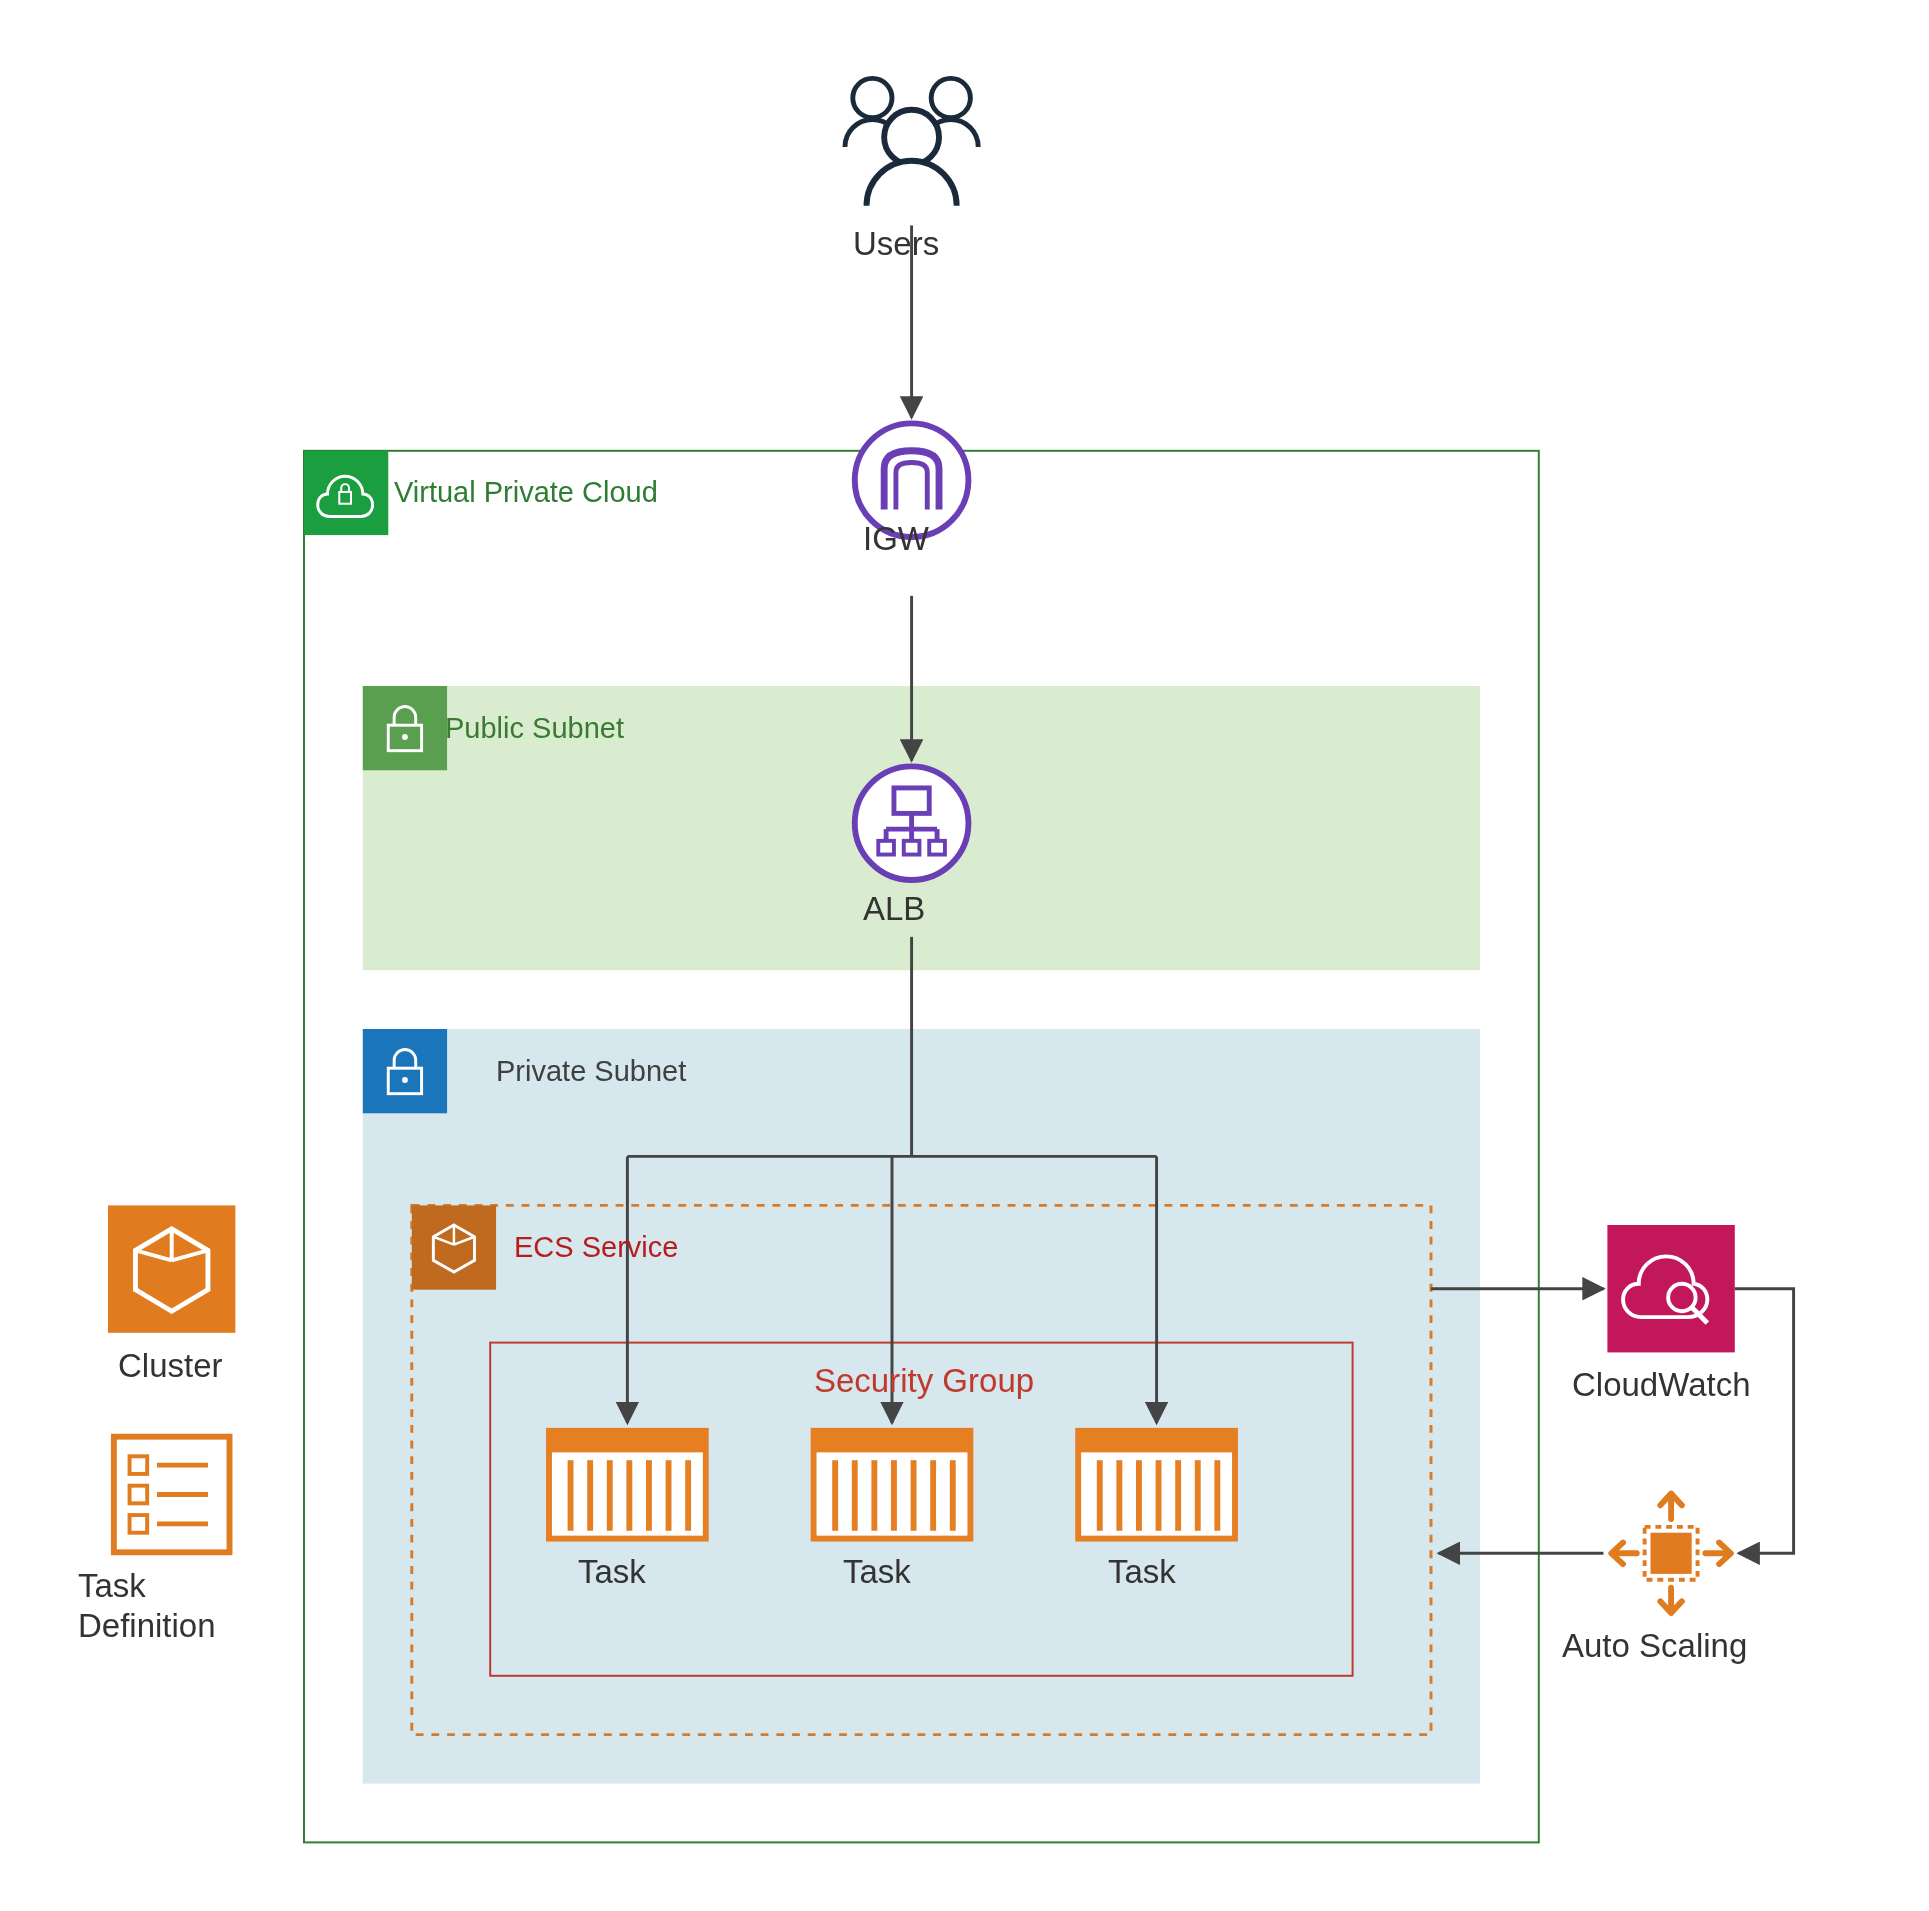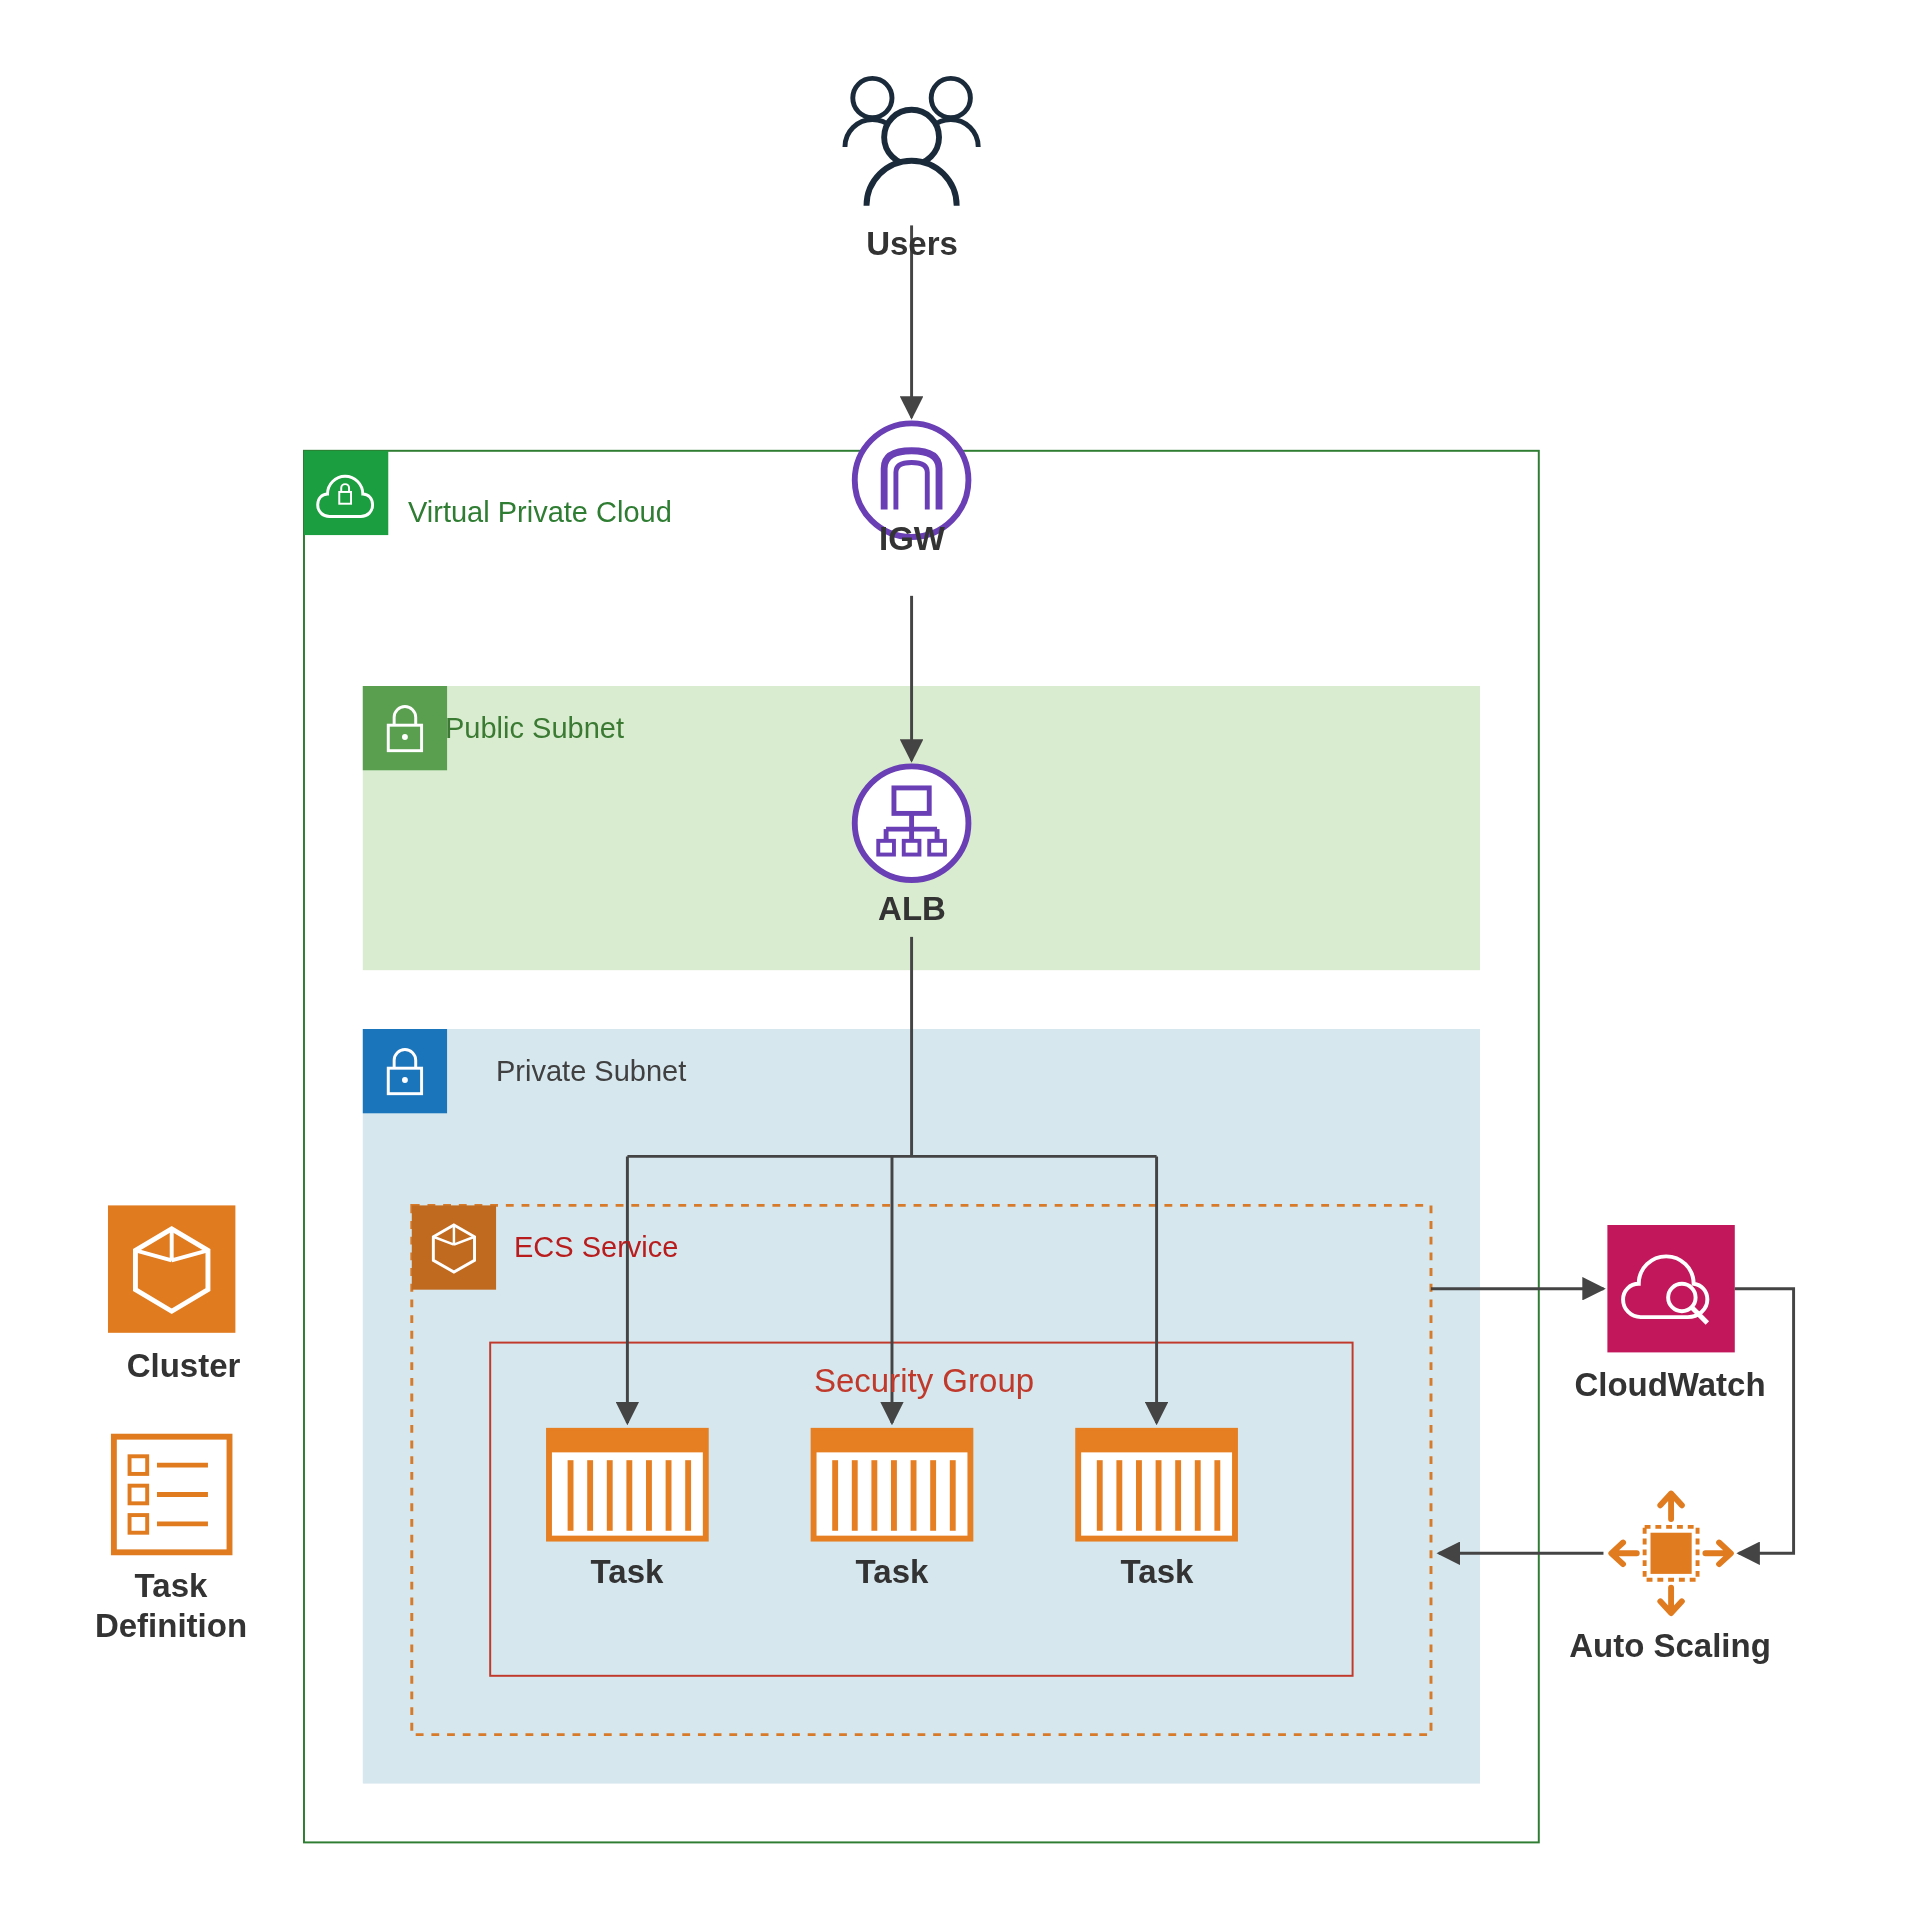--- a/index.html
+++ b/index.html
@@ -10,22 +10,21 @@
   }
   .canvas {
     position: relative;
     width: 1930px;
     height: 1911px;
   }
   .label {
     position: absolute;
     font-size: 33px;
     color: #333;
-    text-align: center;
-    font-weight: bold;
+    text-align: left;
   }
   .box-label {
     position: absolute;
     font-size: 29px;
   }
   svg.full {
     position: absolute;
     left: 0;
     top: 0;
     width: 1930px;
@@ -189,21 +188,21 @@
   <path d="M1460 1315 L1636 1315" fill="none" stroke="#444" stroke-width="3" marker-end="url(#arrow)"></path>
 
   <path d="M1770 1315 L1830 1315 L1830 1585 L1774 1585" fill="none" stroke="#444" stroke-width="3" marker-end="url(#arrow)"></path>
 
   <path d="M1636 1585 L1468 1585" fill="none" stroke="#444" stroke-width="3" marker-end="url(#arrow)"></path>
 
 </svg>
 
 <div class="label" style="left:853px; top:225px; width:118px;">Users</div>
 <div class="label" style="left:863px; top:520px; width:98px;">IGW</div>
-<div class="box-label" style="left:408px; top:476px; color:#2e7d32;margin-top:20px;">Virtual Private Cloud</div>
+<div class="box-label" style="left:394px; top:476px; color:#2e7d32;">Virtual Private Cloud</div>
 <div class="box-label" style="left:445px; top:712px; color:#3a7a32;">Public Subnet</div>
 <div class="label" style="left:863px; top:890px; width:98px;">ALB</div>
 <div class="box-label" style="left:467px; top:1055px; color:#404040;margin-left:29px;">Private Subnet</div>
 <div class="box-label" style="left:514px; top:1231px; color:#b91c1c;">ECS Service</div>
 <div class="box-label" style="left:814px; top:1362px; color:#c0392b; font-size:33px;">Security Group</div>
 
 <div class="label" style="left:578px; top:1553px; width:98px;">Task</div>
 <div class="label" style="left:843px; top:1553px; width:98px;">Task</div>
 <div class="label" style="left:1108px; top:1553px; width:98px;">Task</div>
 

